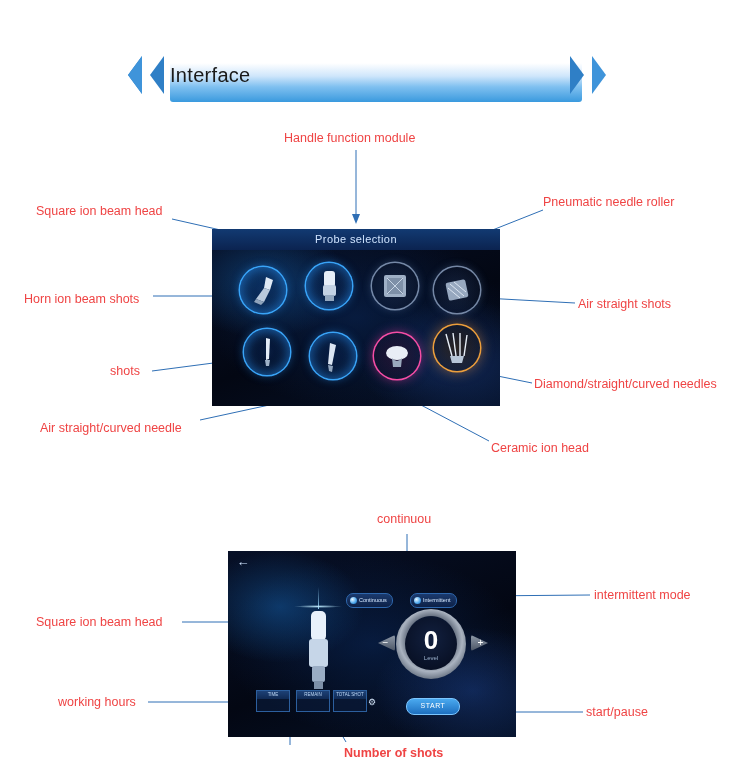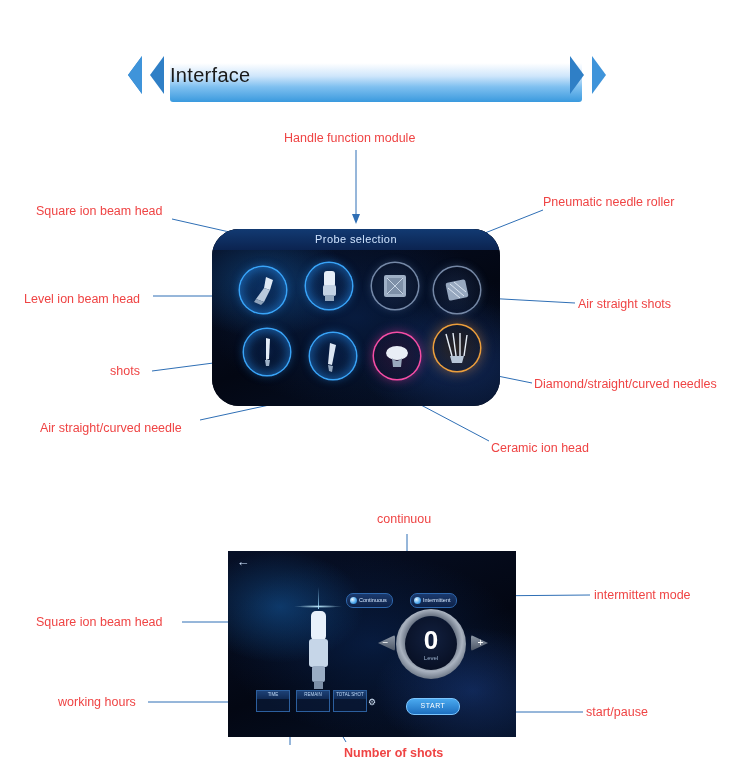--- a/index.html
+++ b/index.html
@@ -59,21 +59,20 @@
   .panel {
     position: absolute;
     background: #050a1a;
     overflow: hidden;
   }
   #panel-probe {
     left: 212px;
     top: 229px;
     width: 288px;
     height: 177px;
-    border-radius: 27px;
   }
   #panel-plasma {
     left: 228px;
     top: 551px;
     width: 288px;
     height: 186px;
   }
   .panel-bg {
     position: absolute;
     inset: 0;
@@ -422,21 +421,21 @@
           <path d="M29 5 L26 26"></path>
       </g>
       <path d="M12 26 l14 0 -2 7 -10 0 z" fill="#b8c6d8"></path>
     </svg>
   </div>
 </div>
 
 <div class="label" style="left:284px; top:131px;">Handle function module</div>
 <div class="label" style="left:36px; top:204px;">Square ion beam head</div>
 <div class="label" style="left:543px; top:195px;">Pneumatic needle roller</div>
-<div class="label" style="left:24px; top:292px;">Level ion beam head</div>
+<div class="label" style="left:24px; top:292px;">Horn ion beam shots</div>
 <div class="label" style="left:578px; top:297px;">Air straight shots</div>
 <div class="label" style="left:110px; top:364px;">shots</div>
 <div class="label" style="left:534px; top:377px;">Diamond/straight/curved needles</div>
 <div class="label" style="left:40px; top:421px;">Air straight/curved needle</div>
 <div class="label" style="left:491px; top:441px;">Ceramic ion head</div>
 
 <div class="panel" id="panel-plasma">
   <div class="panel-bg"></div>
   <div class="back-arrow">←</div>
 

